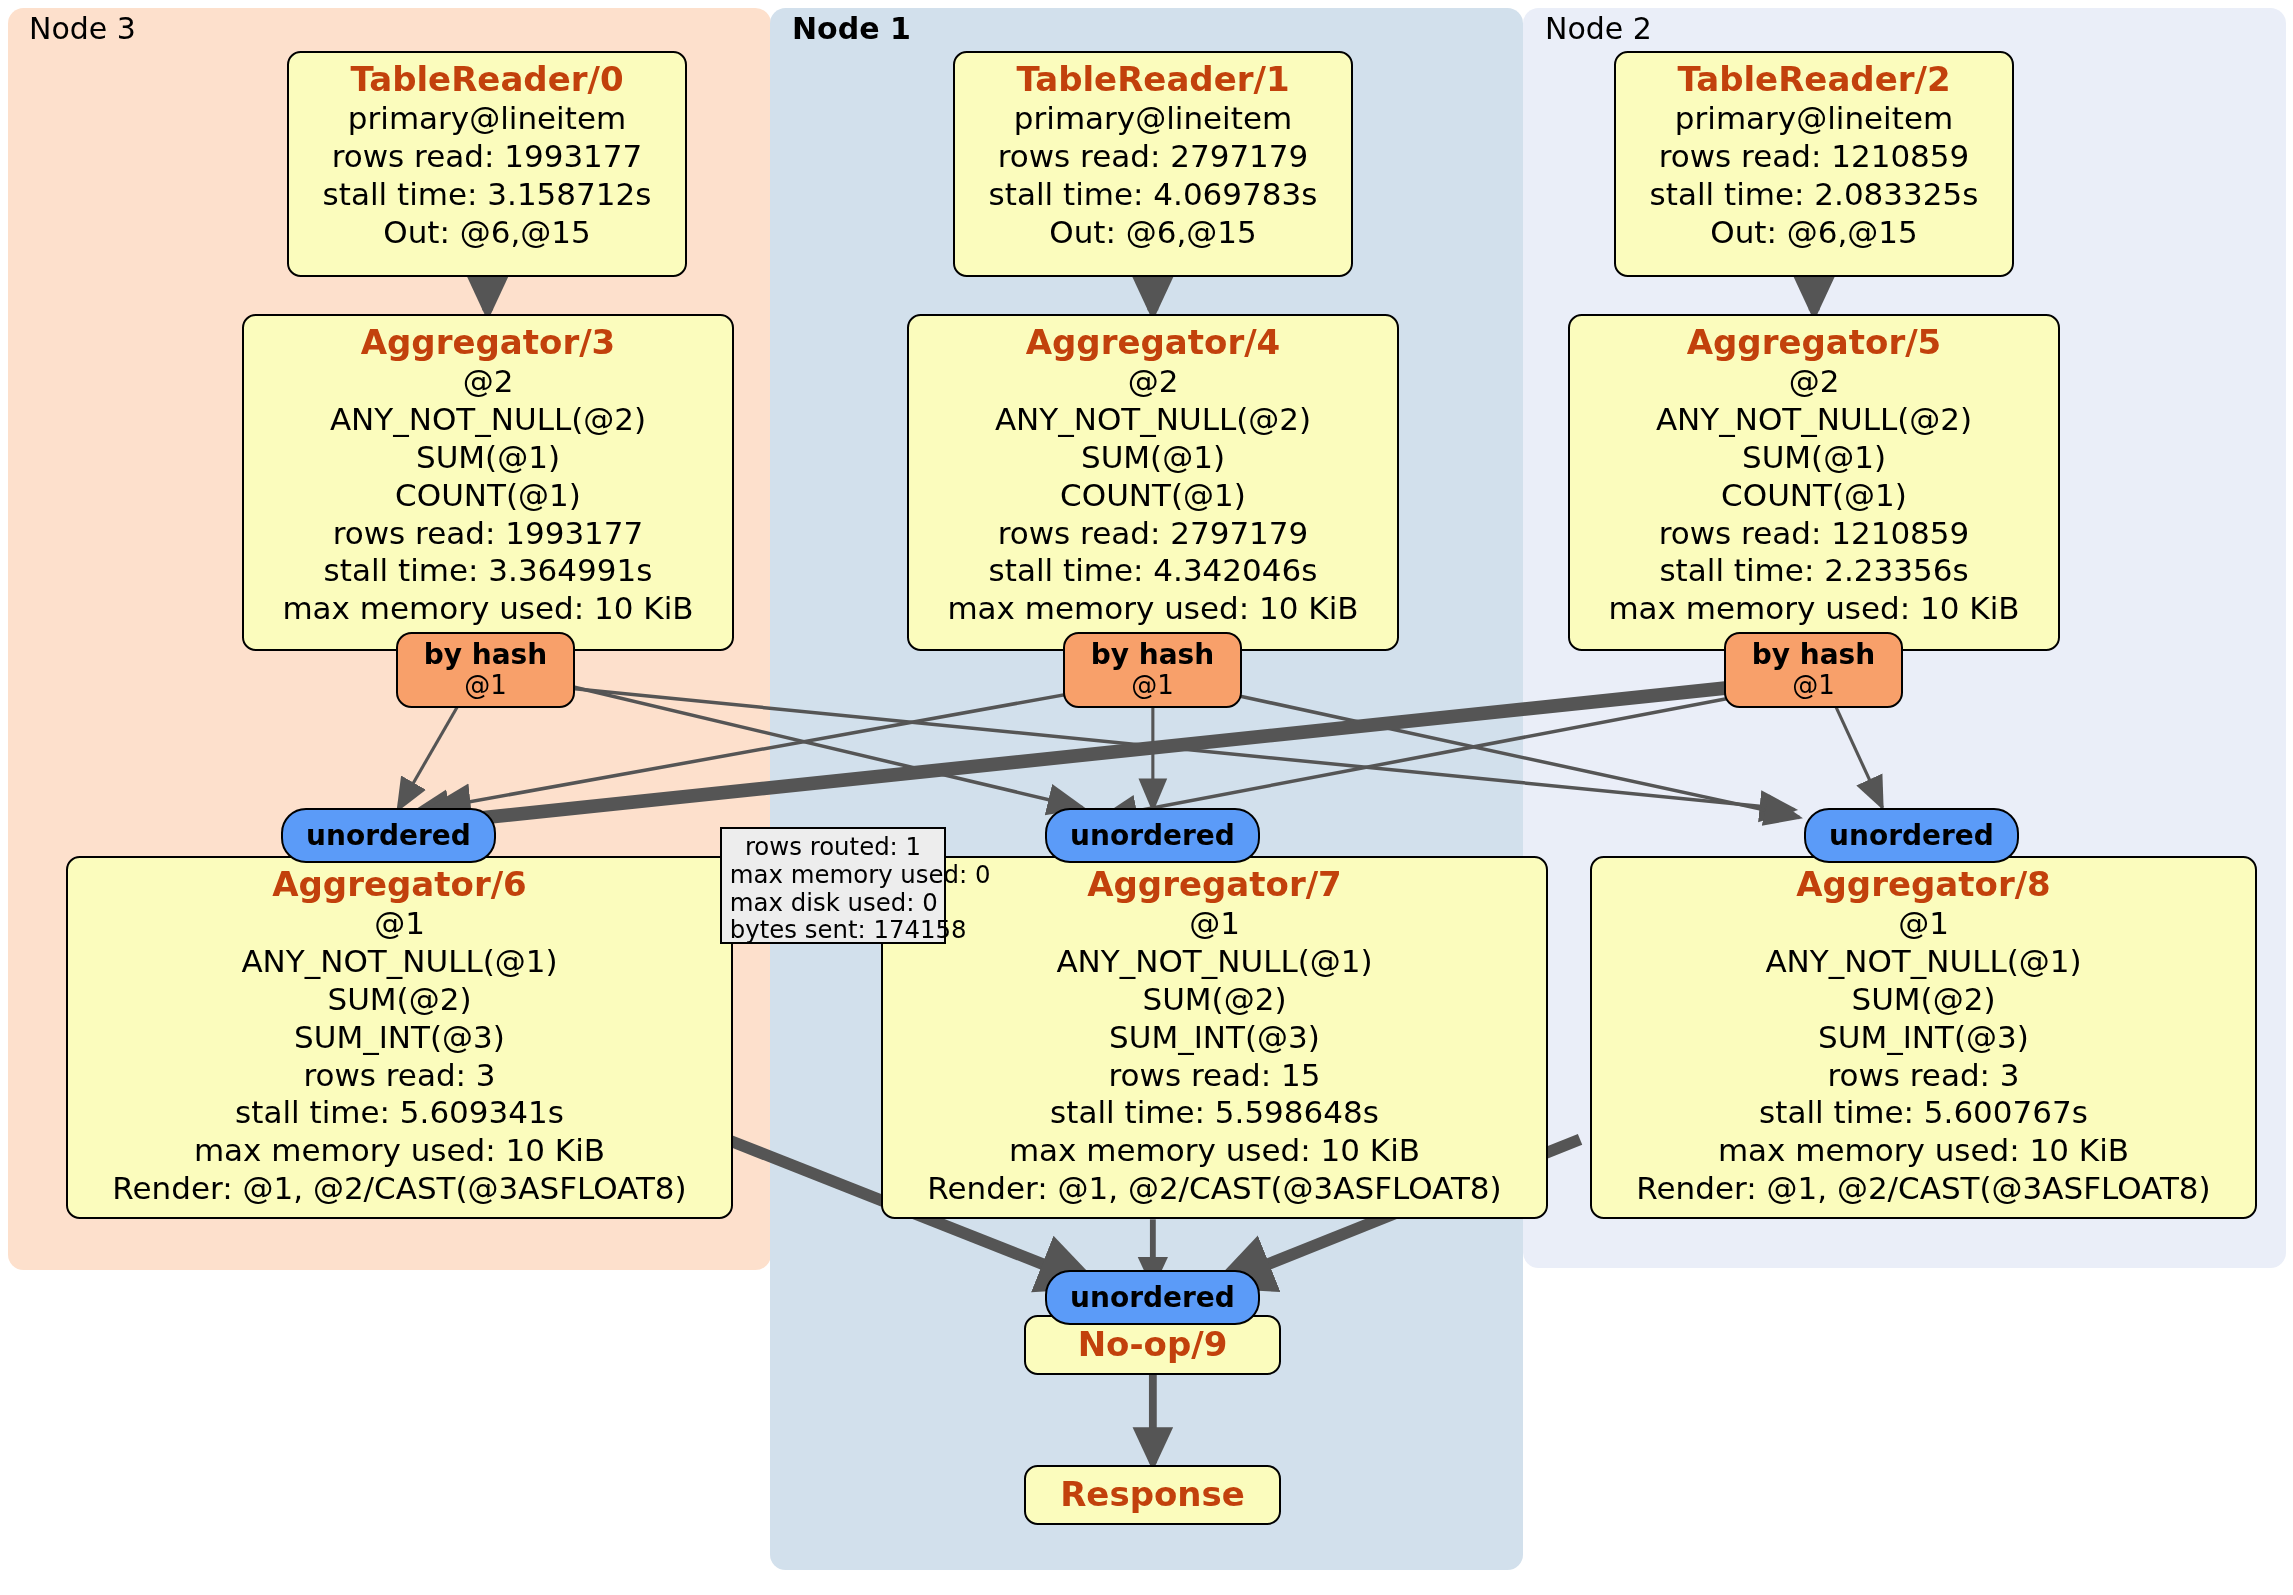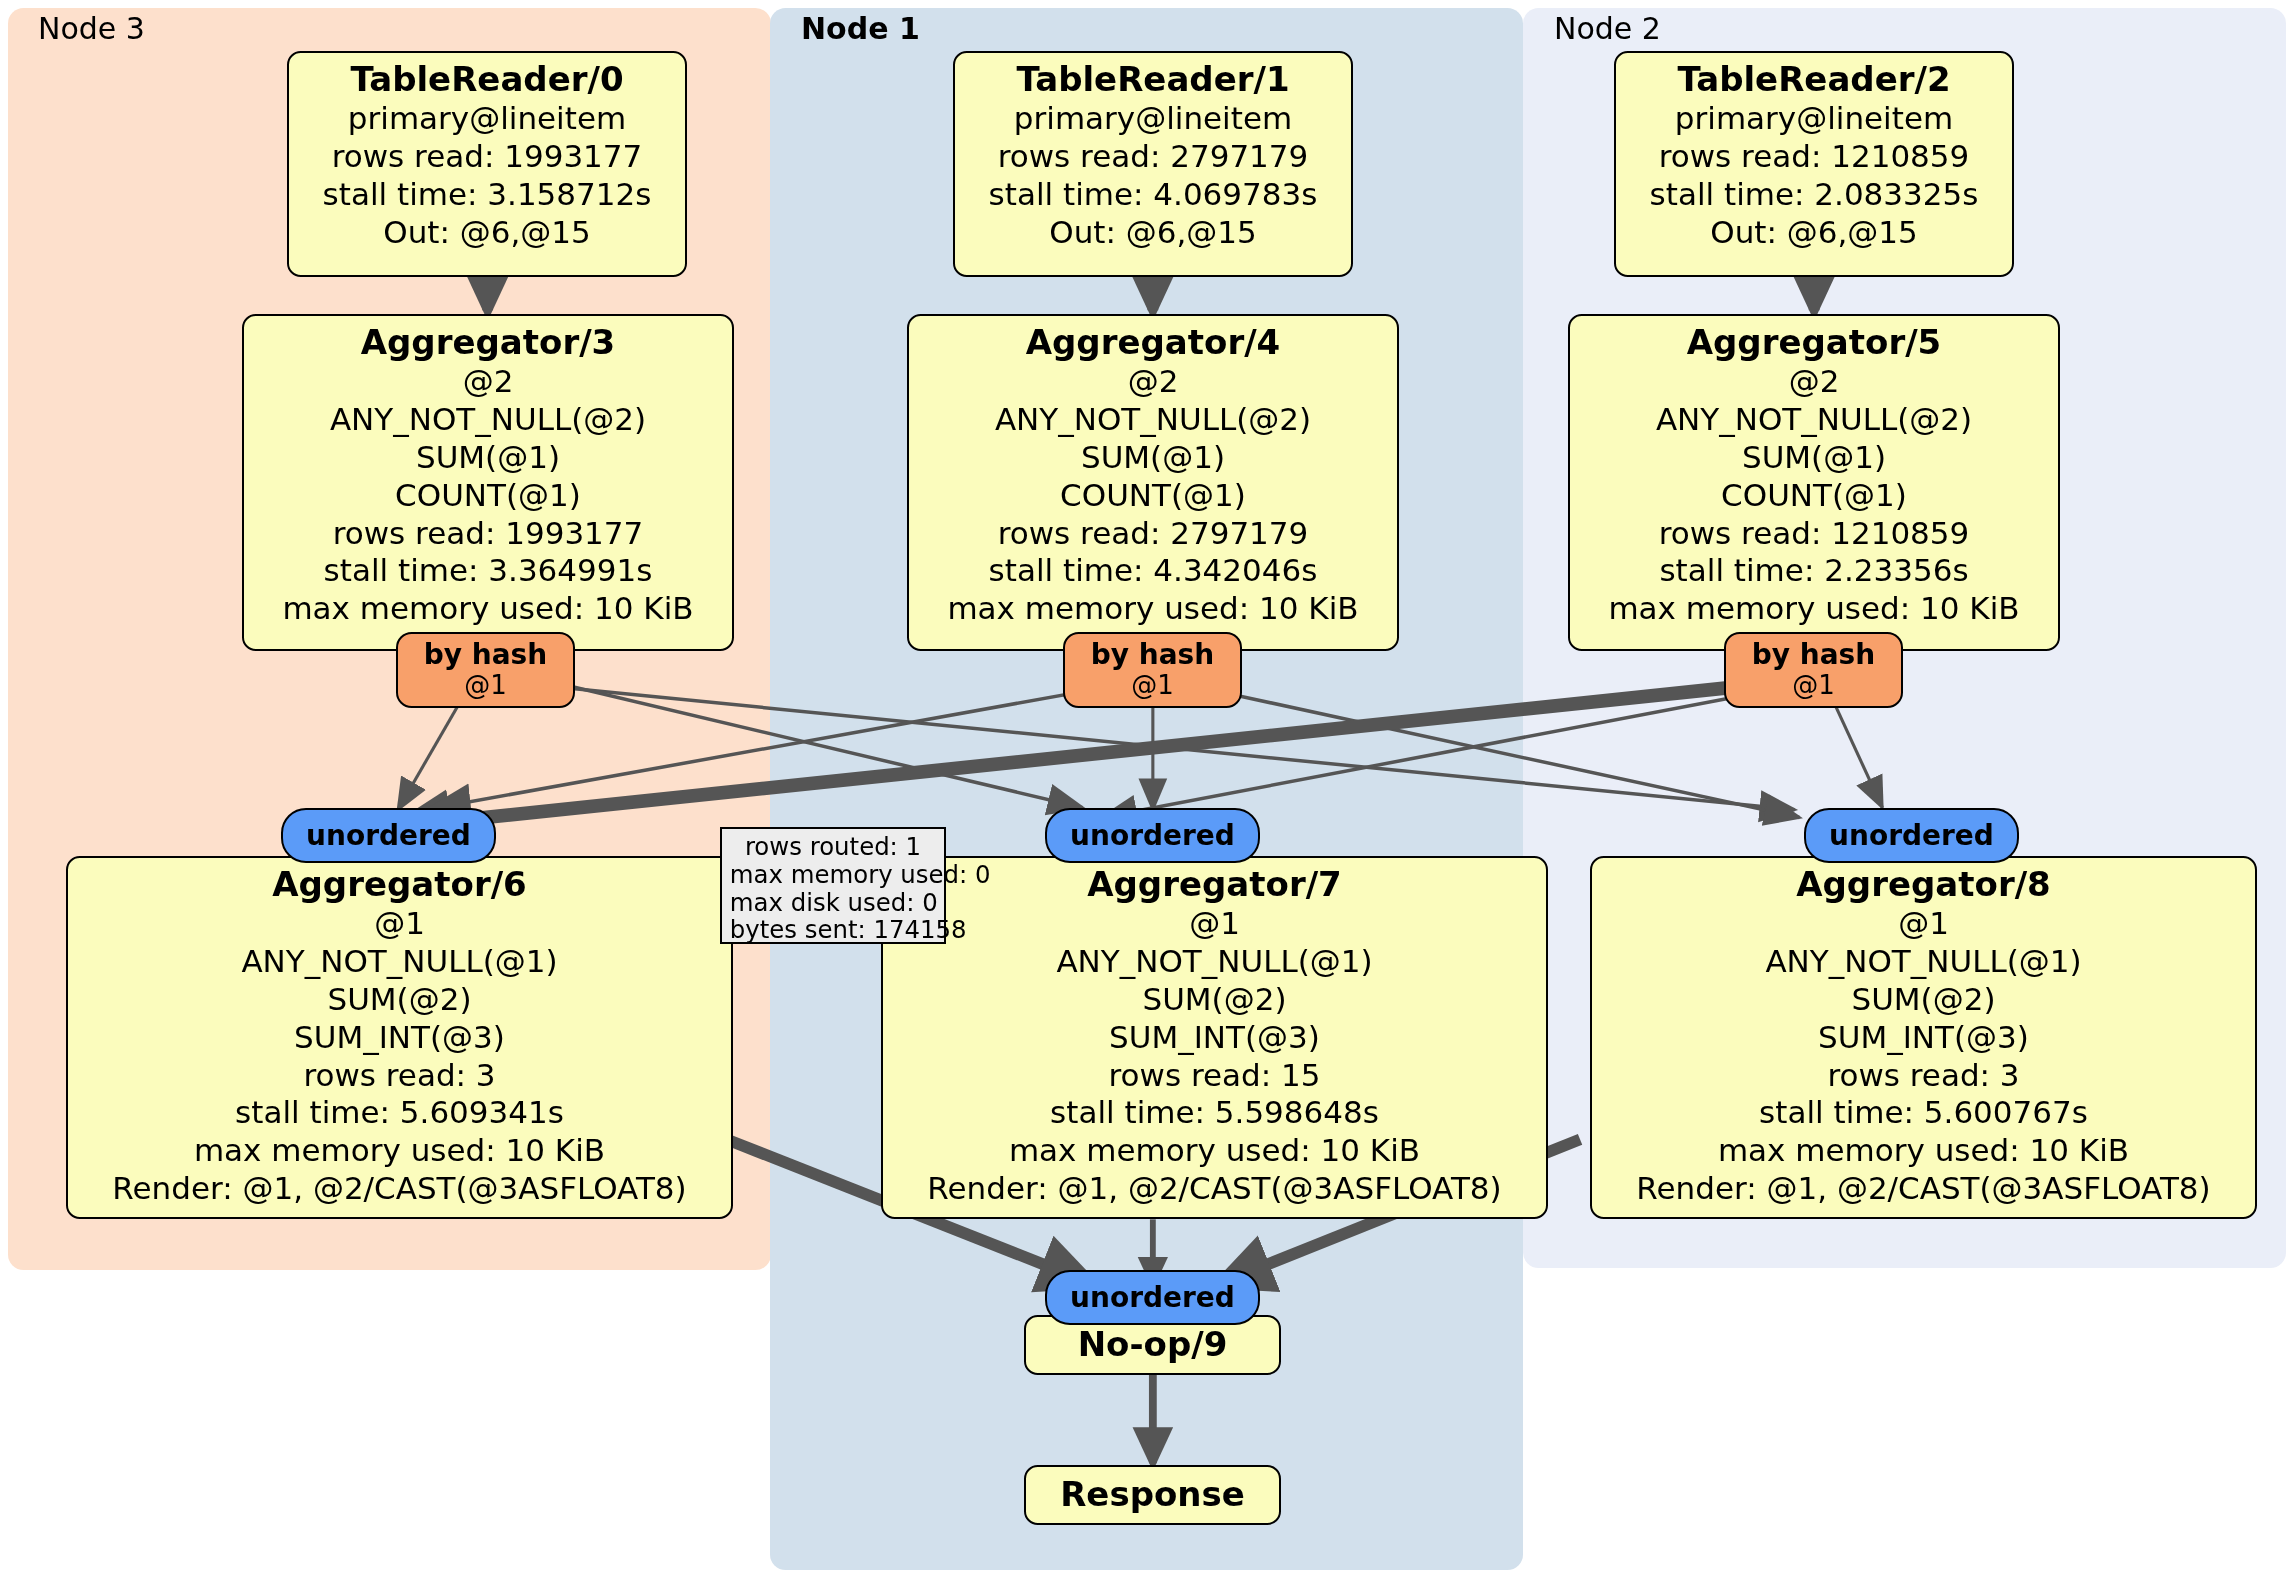--- a/index.html
+++ b/index.html
@@ -21,41 +21,40 @@
   .cluster {
     position: absolute;
     border-radius: 15.6px;
   }
   .cluster-label {
     position: absolute;
     font-size: 30px;
     color: #000000;
     line-height: 1;
     white-space: nowrap;
-    margin-left: 9px;
   }
   
   .opbox {
     position: absolute;
     background: #fbfcbd;
     border: 2.9px solid #000000;
     border-radius: 13.7px;
     box-sizing: border-box;
     text-align: center;
     display: flex;
     flex-direction: column;
     justify-content: flex-start;
     align-items: center;
     padding-top: 5.9px;
     z-index: 6;
   }
   .opbox .title {
     font-size: 34px;
     font-weight: bold;
-    color: #000000;
+    color: #c2410c;
     line-height: 1.22;
     white-space: nowrap;
   }
   .opbox .line {
     font-size: 31px;
     color: #000;
     line-height: 1.22;
     white-space: nowrap;
   }
   .opbox.compact {

